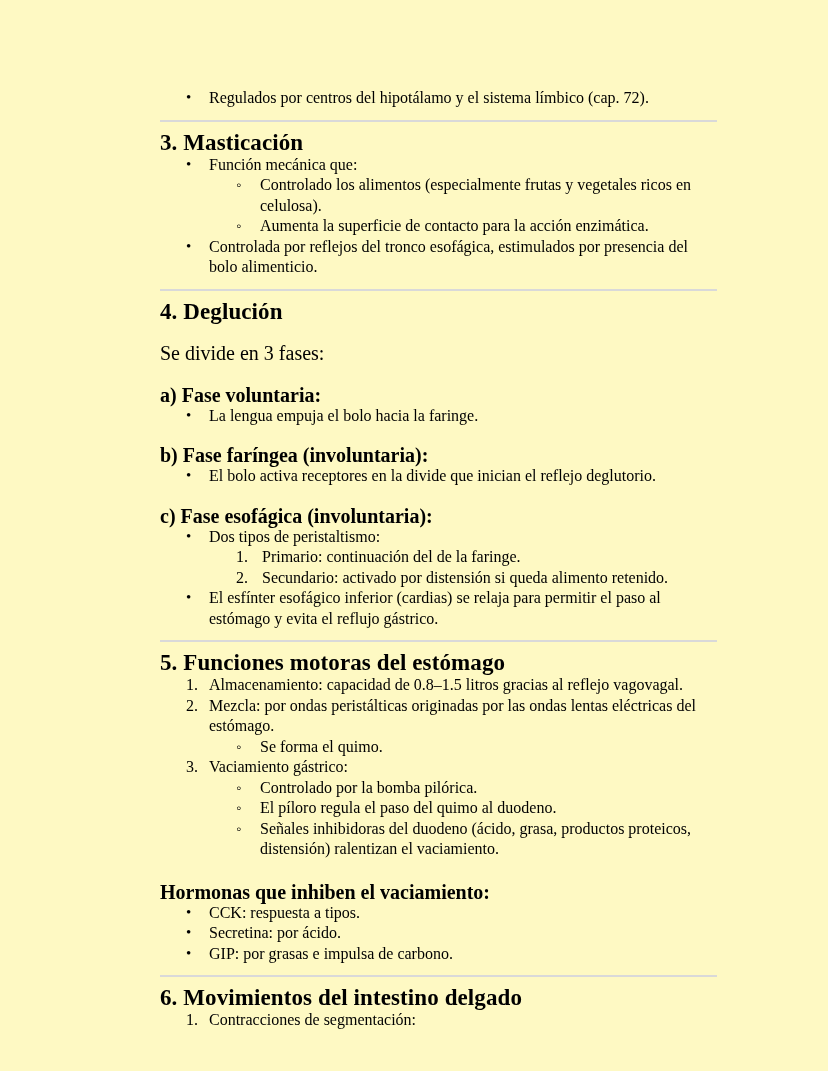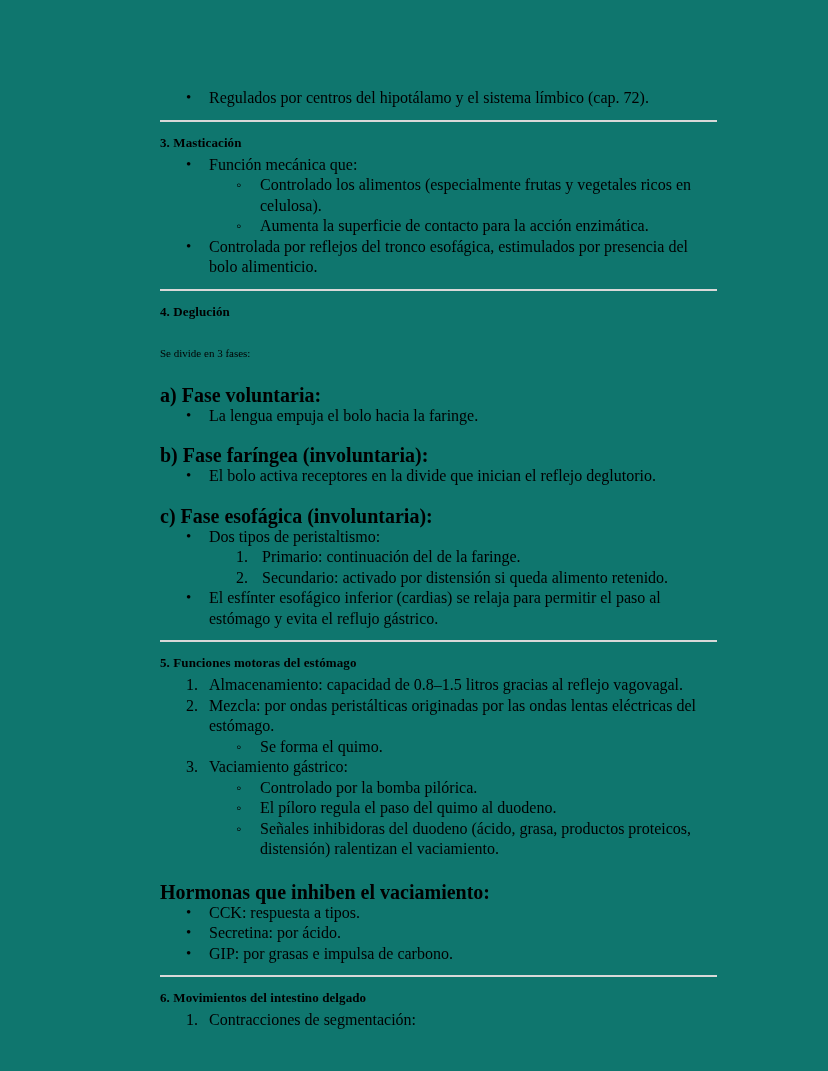--- a/index.html
+++ b/index.html
@@ -11,53 +11,53 @@
     width: 828px;
     height: 1071px;
     font-family: "Liberation Serif", "DejaVu Serif", serif;
     color: #000000;
     -webkit-font-smoothing: antialiased;
   }
   .page {
     position: relative;
     width: 828px;
     height: 1071px;
-    background: #0f766e;
+    background: #fef9c3;
     box-sizing: border-box;
     padding: 88px 111px 0 160px;
   }
   .content {
     width: 558px;
   }
 
   
   .rule {
     border: 0;
     border-top: 2px solid #d9d9d9;
     margin: 11px 0 10px 0;
     width: 557px;
     height: 0;
   }
 
   
   h2.section-heading {
-    font-size: 13px;
+    font-size: 23px;
     font-weight: bold;
     line-height: 21px;
     margin: 0 0 2px 0;
     letter-spacing: 0.1px;
   }
   p.sub-heading {
     font-size: 20px;
     font-weight: bold;
     line-height: 20px;
     margin: 0 0 1px 0;
   }
   p.body-text {
-    font-size: 11px;
+    font-size: 20px;
     line-height: 20px;
     margin: 0;
   }
   .gap-md { height: 19px; }
   .gap-lg { height: 22px; }
 
   
   ul.lvl1, ol.lvl1 {
     margin: 0;
     padding: 0;

